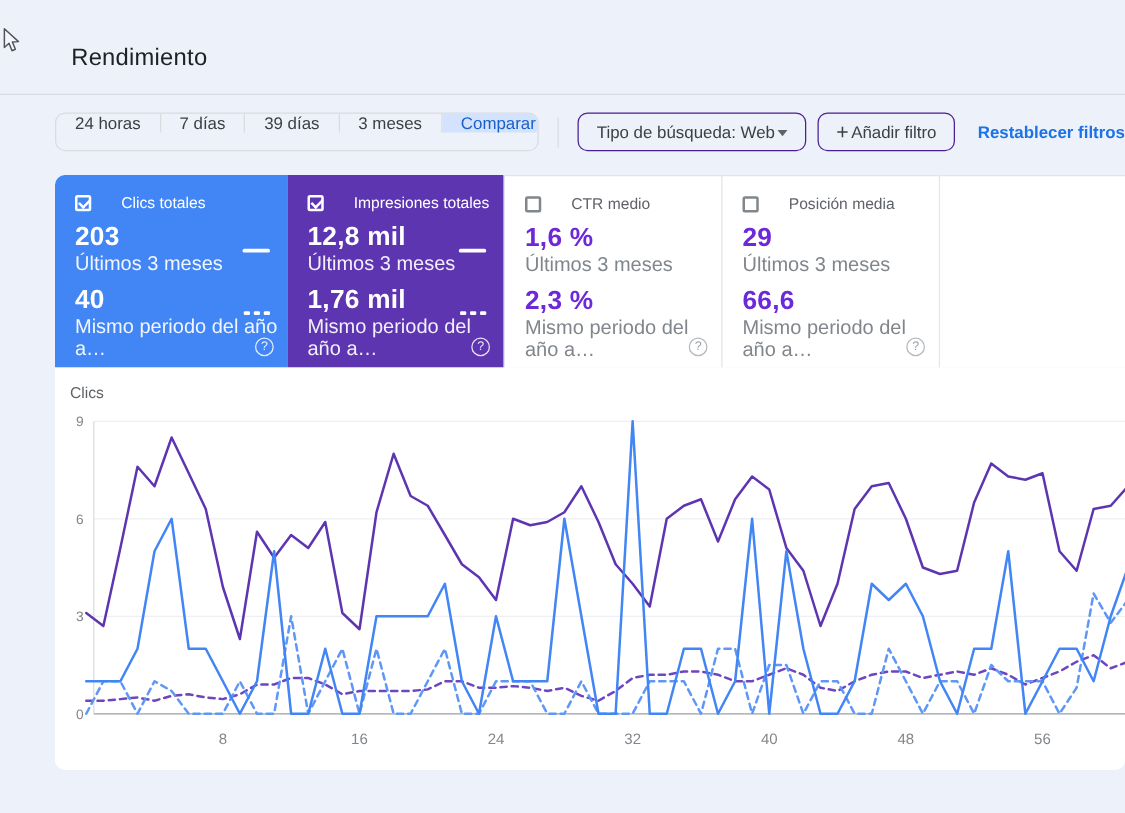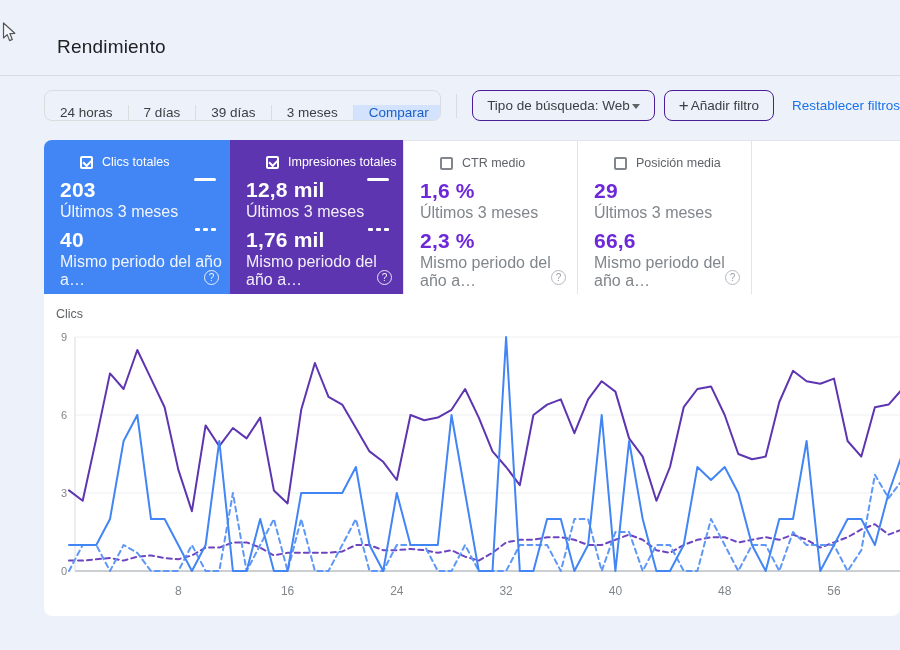--- a/index.html
+++ b/index.html
@@ -11,45 +11,45 @@
     overflow:hidden;
     position:relative;
   }
   .cursor { position:absolute; left:2px; top:22px; z-index:50; }
 
   .page-title { margin:36px 0 0 57px; font-size:19px; font-weight:400; color:#202124; letter-spacing:.2px; }
   .header-divider { margin-top:17px; width:900px; border-top:1px solid #d6dbe4; }
 
   
   .toolbar { display:flex; align-items:center; margin:14px 0 0 44px; height:31px; }
-  .segmented { display:flex; align-items:flex-end; border:1px solid #dadce0; border-radius:8px; height:31px; overflow:hidden; }
+  .segmented { display:flex; align-items:flex-start; border:1px solid #dadce0; border-radius:8px; height:31px; overflow:hidden; }
   .seg { padding:0 15px; display:flex; align-items:center; font-size:13.5px; color:#3c4043; border-right:1px solid #dadce0; cursor:pointer; white-space:nowrap; }
   .seg:last-child { border-right:none; }
   .seg.selected { background:#d3e3fd; color:#1a5fc8; font-weight:500; gap:9px; }
   .chev { width:0; height:0; border-left:4.5px solid transparent; border-right:4.5px solid transparent; border-top:5px solid #1a5fc8; margin-top:1px; }
   .chev.grey { border-top-color:#5f6368; }
   .v-divider { width:1px; height:24px; background:#d6dbe4; margin:0 15px; }
   .pill { display:flex; align-items:center; gap:2px; border:1px solid #4c1d95; border-radius:8px; height:31px; padding:0 14px; font-size:13.5px; color:#3c4043; cursor:pointer; white-space:nowrap; background:transparent; }
   .pill + .pill { margin-left:9px; }
   .plus-glyph { font-size:17px; color:#3c4043; font-weight:400; line-height:1; }
-  .reset-link { margin-left:18px; font-size:13.5px; font-weight:400; color:#1a73e8; cursor:pointer; white-space:nowrap; }
+  .reset-link { margin-left:18px; font-size:13.5px; font-weight:700; color:#1a73e8; cursor:pointer; white-space:nowrap; }
 
   
   .cards-row { display:flex; margin:19px 0 0 44px; width:856px; height:154px; }
   .metric-card { position:relative; padding:15px 0 0 16px; }
   .card-blue   { width:186px; background:#4285f4; border-radius:8px 0 0 0; color:#fff; }
   .card-purple { width:173px; background:#5e35b1; color:#fff; }
   .card-white  { width:174px; background:#fff; border-top:1px solid #e1e4ea; border-left:1px solid #e1e4ea; }
   .card-filler { flex:1; background:#fff; border-top:1px solid #e1e4ea; border-left:1px solid #e1e4ea; }
-  .card-head { display:flex; align-items:center; gap:9px; font-size:12.5px; font-weight:500;margin-left:20px; }
+  .card-head { display:flex; align-items:center; gap:24px; font-size:12.5px; font-weight:500; }
   .card-white .card-head { color:#5f6368; font-weight:400; }
   .cb { width:13px; height:13px; border:2px solid #fff; border-radius:2px; position:relative; flex:0 0 auto; }
   .cb.checked::after { content:''; position:absolute; left:1px; top:1.5px; width:7px; height:3.5px; border-left:2px solid #fff; border-bottom:2px solid #fff; transform:rotate(-45deg); }
   .card-white .cb { border-color:#80868b; }
-  .value-row { display:flex; align-items:flex-start; justify-content:space-between; padding-right:14px; margin-top:9px; }
+  .value-row { display:flex; align-items:flex-end; justify-content:space-between; padding-right:14px; margin-top:9px; }
   .value-row.second { margin-top:7px; }
   .metric-value { font-size:21px; font-weight:700; letter-spacing:.2px; }
   .card-white .metric-value { color:#6d28d9; }
   .metric-caption { font-size:16px; margin-top:1px; color:rgba(255,255,255,.92); }
   .card-white .metric-caption { color:#80868b; }
   .ind-solid { width:22px; height:3px; background:#fff; border-radius:1.5px; }
   .ind-dash { display:flex; gap:3px; }
   .ind-dash i { width:5px; height:3px; background:#fff; border-radius:1px; }
   .help-icon { position:absolute; right:11px; bottom:9px; width:15px; height:15px; border-radius:50%;
     border:1.5px solid rgba(255,255,255,.85); color:rgba(255,255,255,.9); font-size:10px; line-height:13px; text-align:center; cursor:pointer; }

